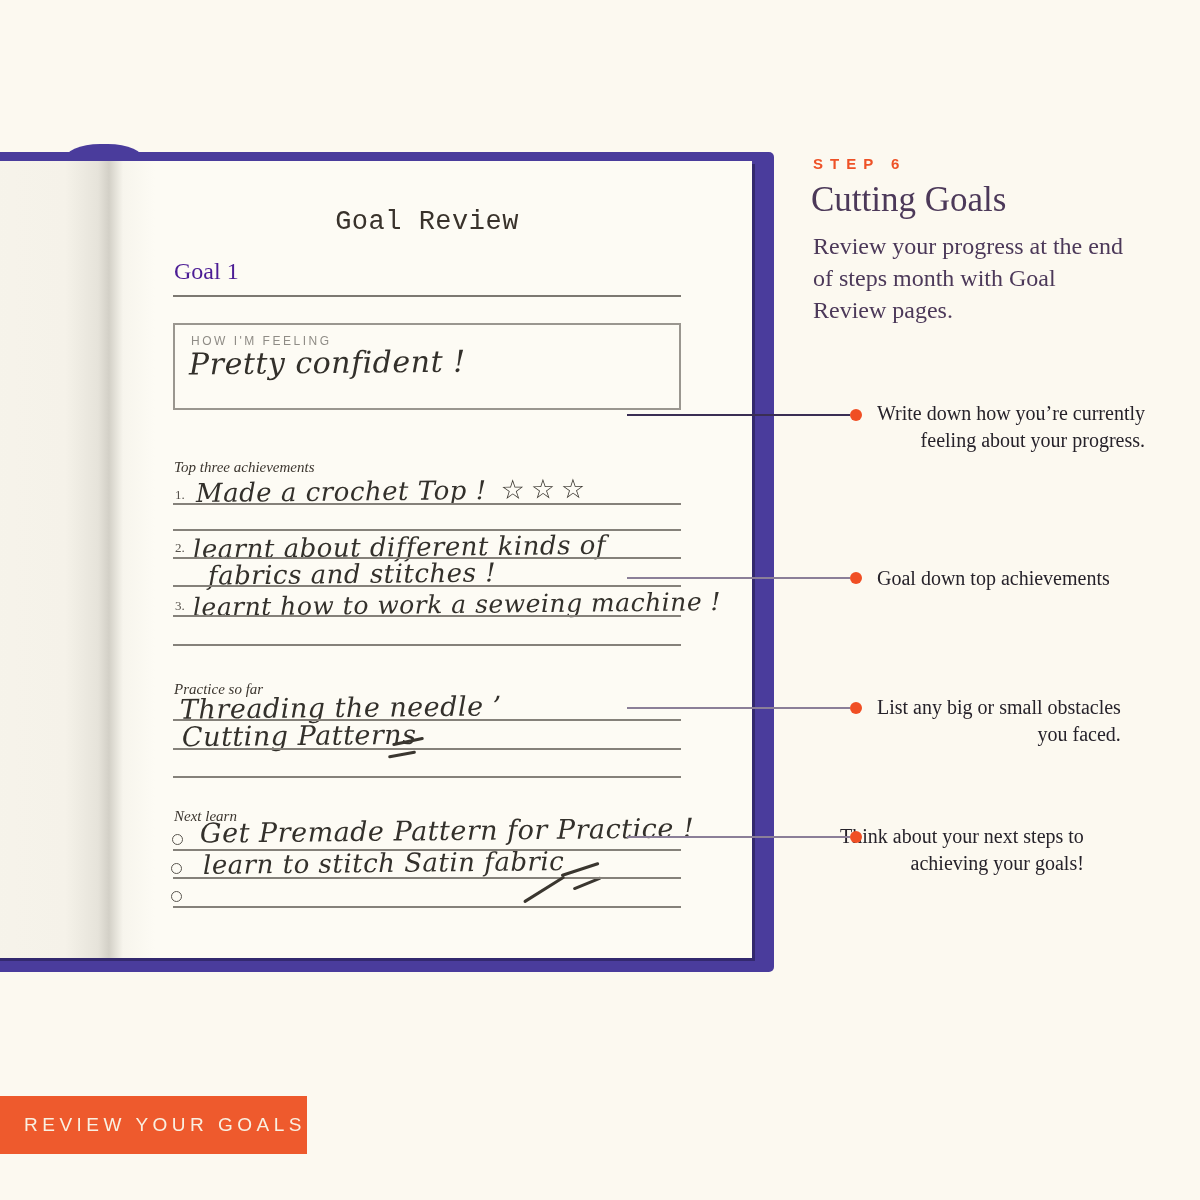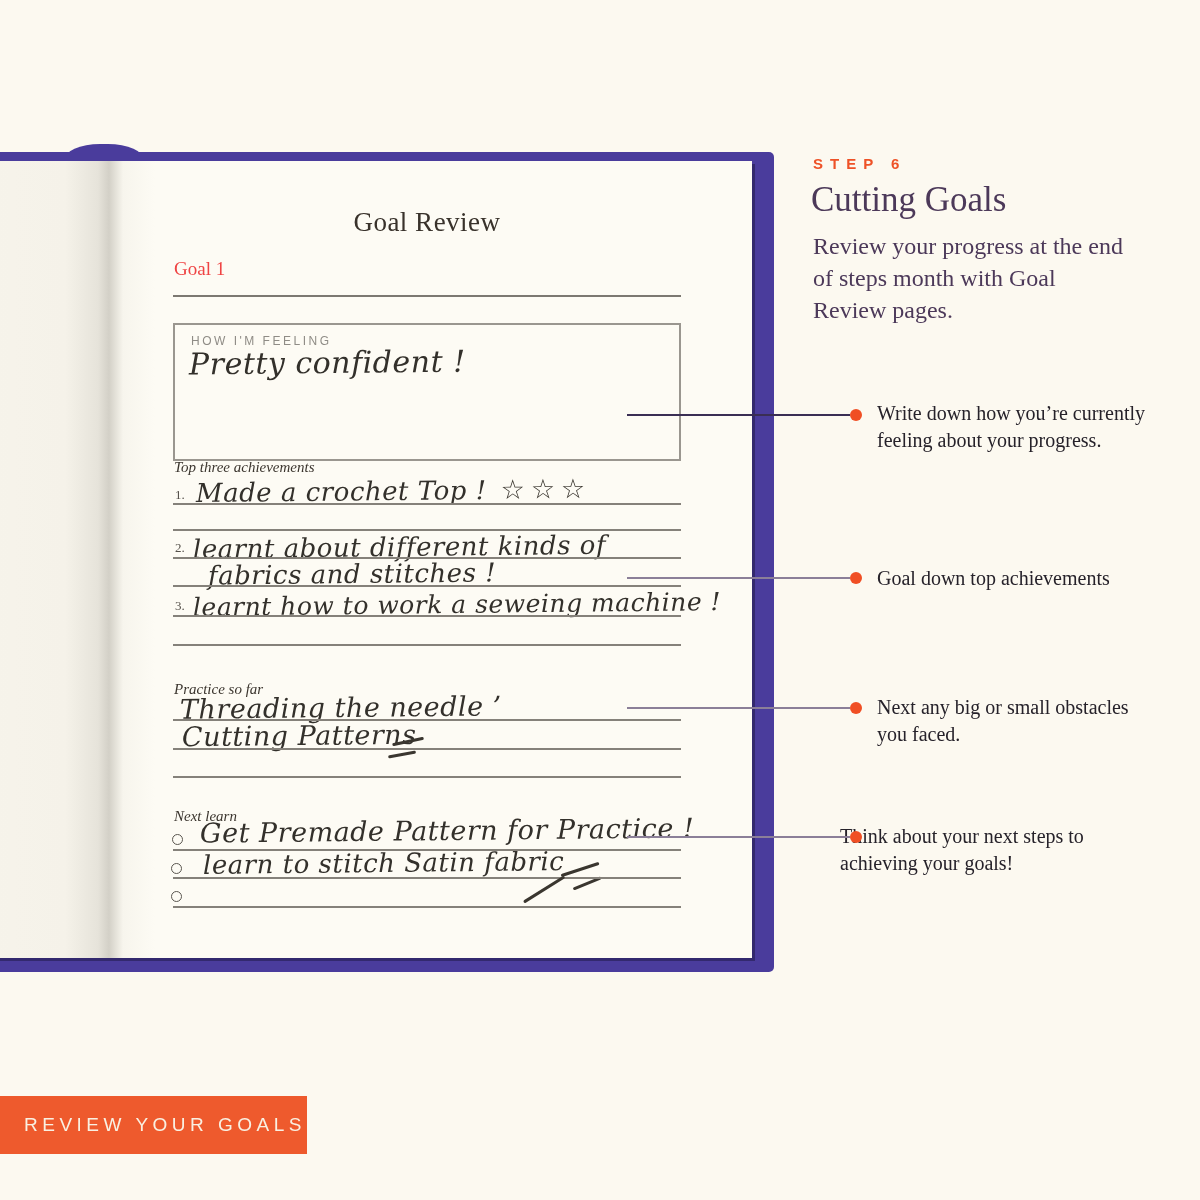--- a/index.html
+++ b/index.html
@@ -11,41 +11,41 @@
   
   .book { position:absolute; left:-40px; top:152px; width:814px; height:820px;
           background:#4A3C9C; border-radius:0 5px 5px 0; }
   .book-bump { position:absolute; left:64px; top:144px; width:80px; height:16px;
           background:#4A3C9C; border-radius:45% 45% 0 0 / 100% 100% 0 0; }
   .pages { position:absolute; left:-40px; top:161px; width:792px; height:797px;
           background:linear-gradient(90deg,#F7F4EB 0px,#F5F2E9 105px,#E6E3DA 138px,#D3D0C7 149px,#F7F5ED 163px,#FDFBF4 195px,#FDFBF4 100%);
           box-shadow:3px 3px 0 rgba(32,26,72,.55); }
 
   
-  .page-title { font-size:27px; color:#39322B; letter-spacing:.5px; }
-  .field-label { font-size:19px; color:#ef4444; }
+  .page-title { font-size:27px; color:#39322B; letter-spacing:.5px;font-family:Liberation Mono, monospace; }
+  .field-label { font-size:24px; color:#4c1d95; }
   .small-label { font-size:15px; color:#3B352E;font-style:italic; }
   .num { font-size:13px; color:#55504A; font-family:"Liberation Serif",serif; }
   .rule { height:2px; background:#7C7871; }
   .rule-light { height:1.5px; background:#85817A; }
   .hand { font-family:"DejaVu Serif","Liberation Serif",serif; font-style:italic;
           color:#33302B; white-space:nowrap; transform:rotate(-.6deg); letter-spacing:.5px; }
   .feeling-box { border:2px solid #9A968F; background:transparent; }
   .box-label { font-family:"Liberation Sans","DejaVu Sans",sans-serif; font-size:12px;
           letter-spacing:2.5px; color:#8F8C86; }
   .stars { font-style:normal; font-size:27px; color:#3A362F; letter-spacing:6px; margin-left:14px; }
   .bullet-circle { width:11px; height:11px; border:1.5px solid #5A564F; border-radius:50%; background:transparent; }
   .scr { position:absolute; background:#3A362F; height:2.5px; border-radius:2px; }
 
   
   .ann-line { height:2px; z-index:5; }
   .ann-line.dark { background:#3A2E54; }
   .ann-line.light { background:#8B7F98; }
   .ann-dot { width:12px; height:12px; border-radius:50%; background:#F04F24; z-index:6; }
-  .ann-text { font-size:20px; line-height:27px; color:#26222A; white-space:pre-line; }
+  .ann-text { font-size:20px; line-height:27px; color:#26222A; white-space:pre-line;text-align:right; }
 
   
   .step-label { font-family:"Liberation Sans","DejaVu Sans",sans-serif; font-size:15px;
           font-weight:bold; letter-spacing:7px; color:#EE5227; }
   .section-heading { font-size:35px; color:#4C3959; }
   .section-desc { font-size:24px; line-height:32px; color:#4C3959; white-space:pre-line; }
 
   
   .footer-banner { position:absolute; left:0; top:1096px; width:307px; height:58px;
           background:#EE5A2D; display:flex; align-items:center; padding-left:24px; }
@@ -59,21 +59,21 @@
 
   <div class="book-bump"></div>
   <div class="book"></div>
   <div class="pages"></div>
 
   <div class="abs page-title" style="left:173px; top:207px; width:508px; text-align:center;">Goal Review</div>
 
   <div class="abs field-label" style="left:174px; top:258px;">Goal 1</div>
   <div class="abs rule" style="left:173px; top:295px; width:508px;"></div>
 
-  <div class="abs feeling-box" style="left:173px; top:323px; width:508px; height:138px;">
+  <div class="abs feeling-box" style="left:173px; top:323px; width:508px; height:87px;">
     <div class="box-label" style="position:absolute; left:16px; top:9px;">HOW I'M FEELING</div>
     <div class="hand" style="position:absolute; left:14px; top:20px; font-size:30px;">Pretty confident !</div>
   </div>
 
   <div class="abs small-label" style="left:174px; top:459px;">Top three achievements</div>
 
   <div class="abs num" style="left:175px; top:487px;">1.</div>
   <div class="abs hand" style="left:196px; top:475px; font-size:26px;">
     <span>Made  a  crochet  Top !</span><span class="stars">☆☆☆</span>
   </div>
@@ -121,21 +121,21 @@
 
   <div class="abs ann-line light" style="left:627px; top:707px; width:223px;"></div>
   <div class="abs ann-dot" style="left:850px; top:702px;"></div>
 
   <div class="abs ann-line light" style="left:627px; top:836px; width:223px;"></div>
   <div class="abs ann-dot" style="left:850px; top:831px;"></div>
 
   <div class="abs ann-text" style="left:877px; top:400px;">Write down how you’re currently
 feeling about your progress.</div>
   <div class="abs ann-text" style="left:877px; top:565px;">Goal down top achievements</div>
-  <div class="abs ann-text" style="left:877px; top:694px;">Next any big or small obstacles
+  <div class="abs ann-text" style="left:877px; top:694px;">List any big or small obstacles
 you faced.</div>
   <div class="abs ann-text" style="left:840px; top:823px;">Think about your next steps to
 achieving your goals!</div>
 
   <div class="abs step-label" style="left:813px; top:155px;">STEP 6</div>
   <div class="abs section-heading" style="left:811px; top:180px;">Cutting Goals</div>
   <div class="abs section-desc" style="left:813px; top:230px; width:370px;">Review your progress at the end
 of steps month with Goal
 Review pages.</div>
 

